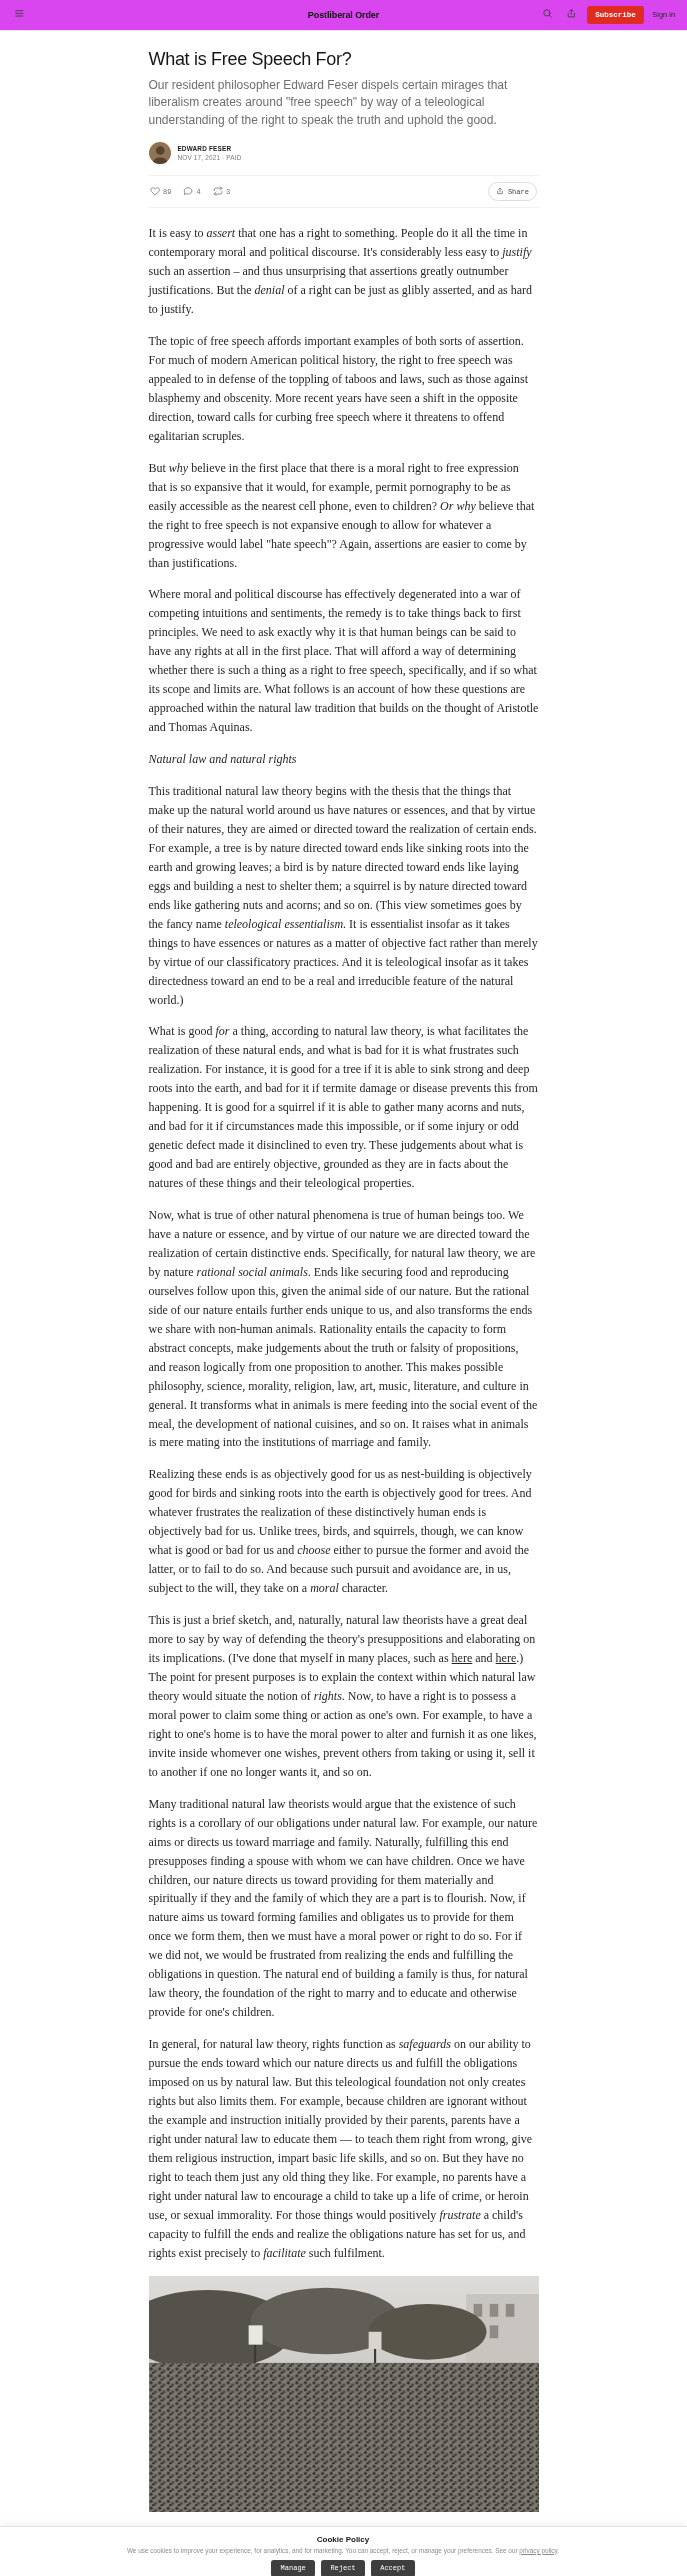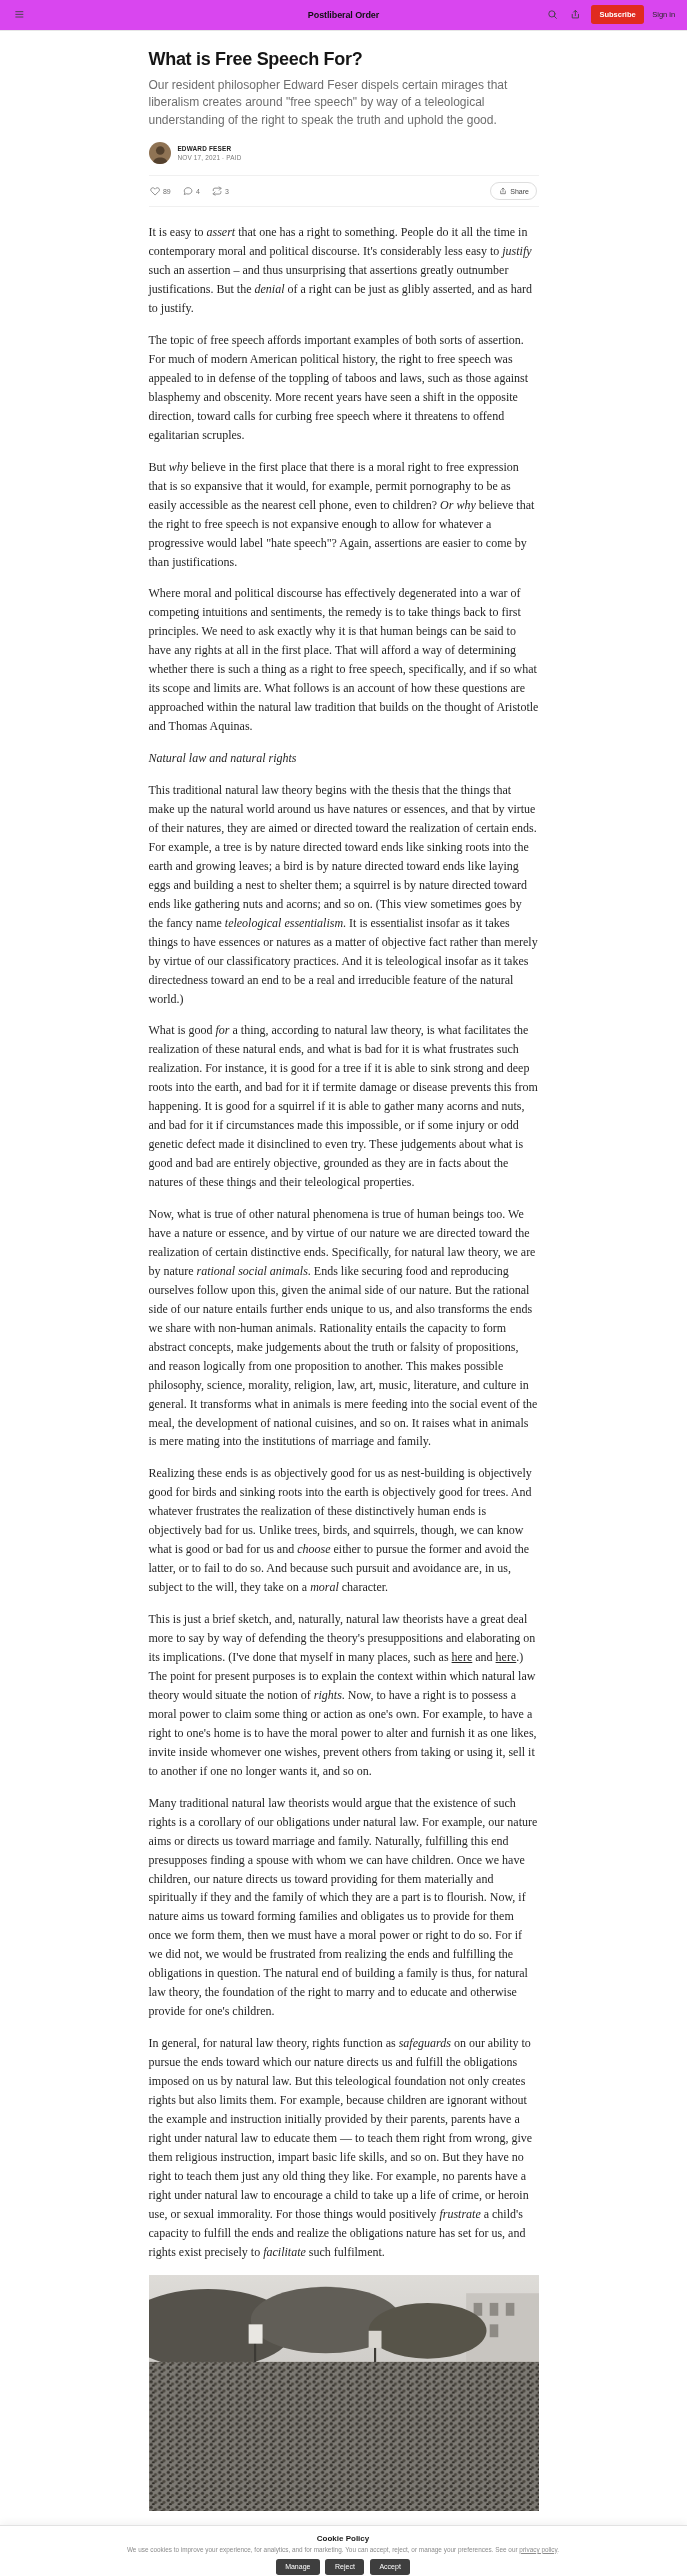--- a/index.html
+++ b/index.html
@@ -1,33 +1,33 @@
 <!DOCTYPE html>
 <html style="--accent: #e02b20;font-size:8.6px"><head>
 <meta charset="utf-8">
 <style>
   :root { --accent:#e02b20; }
   * { margin:0; padding:0; box-sizing:border-box; }
   html,body { background:#fff; }
   body { width:687px; font-family:"Liberation Sans",sans-serif; color:#1a1a1a; }
   a { cursor:pointer; }
-  button { cursor:pointer; font-family:Liberation Sans, sans-serif; }
+  button { cursor:pointer; font-family:Liberation Mono, monospace; }
 
   
   .header { height:30.5px; border-bottom:0.5px solid #e7e7e7; display:flex; align-items:center; padding:0 11.8px; position:relative; background:#d946ef; }
   .icon-btn { background:none; border:none; display:flex; align-items:center; color:#3f3f3f; padding:2.1px; }
   .header-title { position:absolute; left:50%; transform:translateX(-50%); font-weight:700; font-size:9px; letter-spacing:-0.1px; color:#111; }
   .header-right { margin-left:auto; display:flex; align-items:center; gap:8.6px; }
   .subscribe-btn { background:var(--accent); color:#fff; border:none; border-radius:2.7px; padding:4.8px 8px; font-size:7.5px; font-weight:700; }
   .signin { font-size:7.5px; color:#282828; text-decoration:none; font-weight:500; }
 
   .container { width:390px; margin:0 auto; }
 
   
-  .post-title { margin-top:18px; font-size:18px; line-height:1.18; font-weight:700; letter-spacing:-0.3px; color:#161616; }
+  .post-title { margin-top:18px; font-size:18px; line-height:1.18; font-weight:400; letter-spacing:-0.3px; color:#161616; }
   .post-subtitle { margin-top:7px; font-size:12px; line-height:1.45; color:#6e6e6e; }
   .byline { display:flex; align-items:center; gap:6.4px; margin-top:13px; }
   .avatar { width:22.5px; height:22.5px; border-radius:50%; overflow:hidden; flex:none; }
   .avatar svg { display:block; }
   .byline-name { font-size:6.4px; font-weight:700; letter-spacing:0.2px; color:#202020; }
   .byline-meta { font-size:6.4px; color:#7a7a7a; margin-top:1.6px; letter-spacing:0.2px; }
 
   .ufi { display:flex; align-items:center; gap:11.8px; margin-top:10.7px; padding:5.9px 1.1px; border-top:0.5px solid #f0f0f0; border-bottom:0.5px solid #f0f0f0; }
   .ufi-item { display:flex; align-items:center; gap:3.2px; background:none; border:none; color:#6f6f6f; font-size:7px; }
   .share-pill { margin-left:auto; display:flex; align-items:center; gap:3.7px; background:#fff; border:0.5px solid #dedede; border-radius:9.6px; padding:3.7px 7.5px; font-size:7px; color:#444; }

